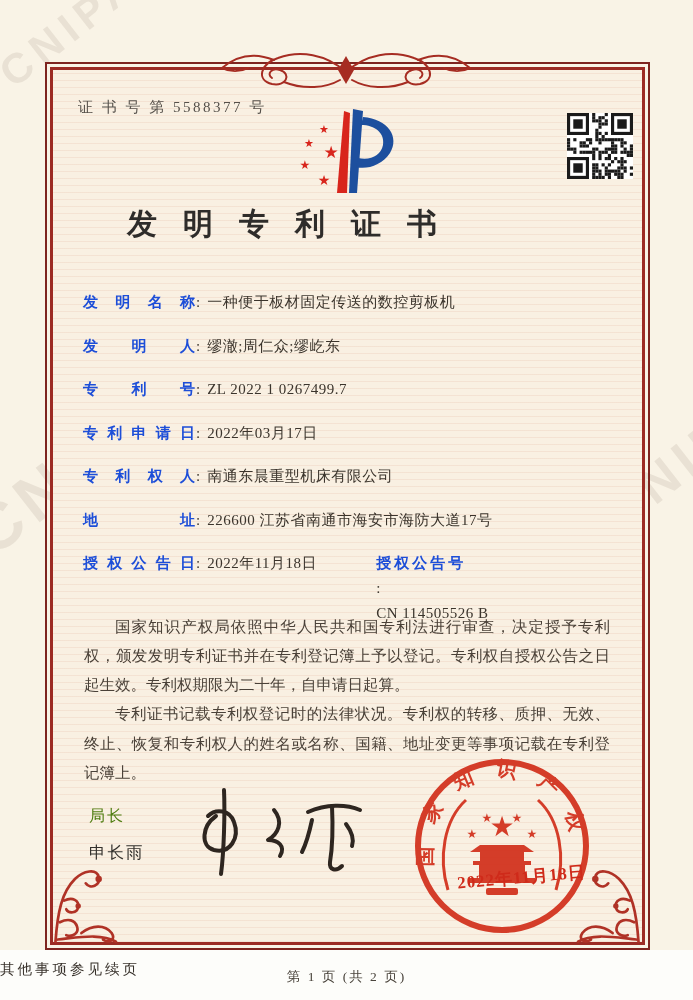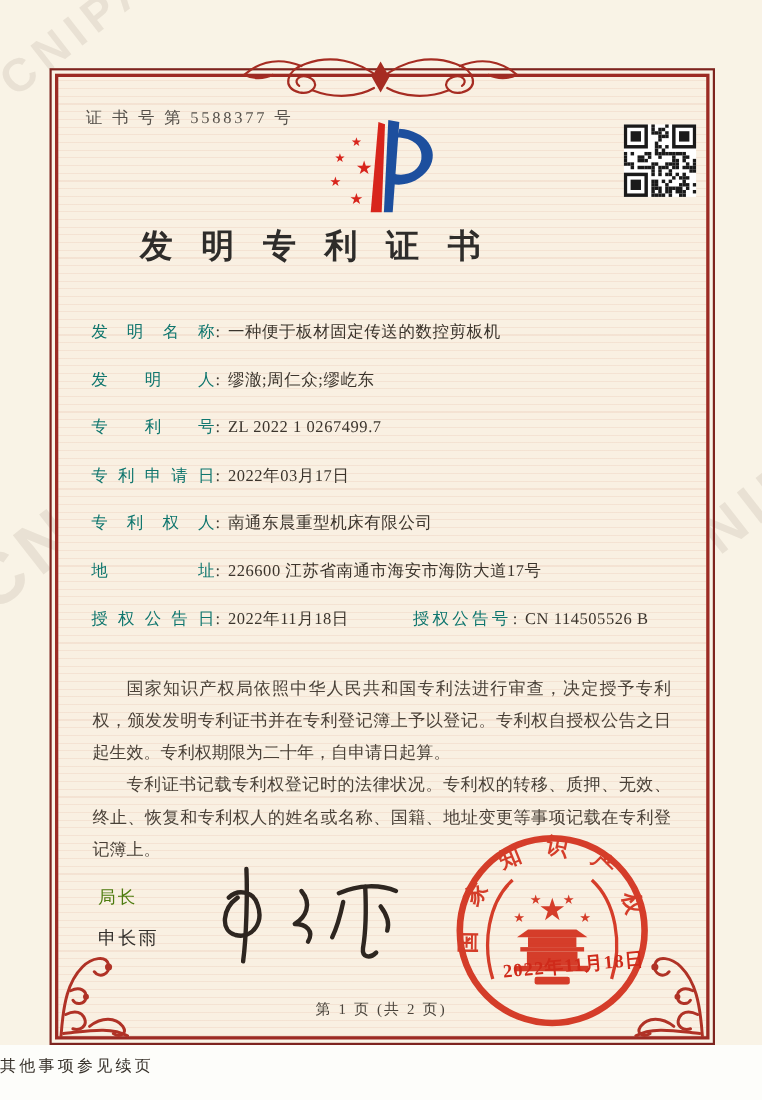--- a/index.html
+++ b/index.html
@@ -51,42 +51,42 @@
     letter-spacing:26px; text-indent:26px;
   }
   .fields{
     position:absolute; left:83px; top:290px; width:540px;
     display:flex; flex-direction:column; gap:18.5px;
     font-size:15px;
   }
   .field-row{display:flex; align-items:baseline; line-height:25px; white-space:nowrap;}
   .field-label{
     display:inline-block; width:112px;
-    text-align:justify; text-align-last:justify; color:#0f766e;
+    text-align:justify; text-align-last:justify; color:#1d4ed8;font-weight:bold;
   }
   .field-colon{margin:0 7px 0 1px; color:#3e3830;}
   .field-value{color:#3b342c; letter-spacing:0.5px;}
-  .grant-no-group{margin-left:58px; display:flex; align-items:baseline;}
+  .grant-no-group{margin-left:58px; display:flex; align-items:baseline;flex-direction:column;}
   .grant-no-group .field-label{width:auto; letter-spacing:3px;}
   .paragraphs{
     position:absolute; left:84px; top:612px; width:526px;
     font-size:15.5px; line-height:1.88; text-align:justify; color:#4a4138;
   }
   .paragraphs p{margin:0; text-indent:2em;}
   .director-title{position:absolute; left:89px; top:806px; font-size:16px; color:#4d7c0f; letter-spacing:2px;}
   .director-name{position:absolute; left:89px; top:842px; font-size:16.5px; font-weight:400; color:#33302c; letter-spacing:2px;}
   .signature{position:absolute; left:188px; top:782px;}
   .seal{position:absolute; left:412px; top:756px; opacity:0.93;}
   .seal-date{
     position:absolute; left:424px; top:866px; width:195px;
     font-size:17px; font-weight:bold; color:#cf2a1a; letter-spacing:1px;
     transform:rotate(-5deg); text-align:center; white-space:nowrap;
   }
   .page-footer{
-    position:absolute; left:0; top:909px; width:693px; text-align:center;
+    position:absolute; left:0; top:968px; width:693px; text-align:center;
     font-size:13.5px; color:#4a443c; letter-spacing:2px;
   }
   .continuation-note{
     position:absolute; left:0; top:960px; width:693px; text-align:left;
     font-size:14.5px; color:#38322b; letter-spacing:3px; z-index:6;
   }
 </style>
 </head>
 <body>
 

